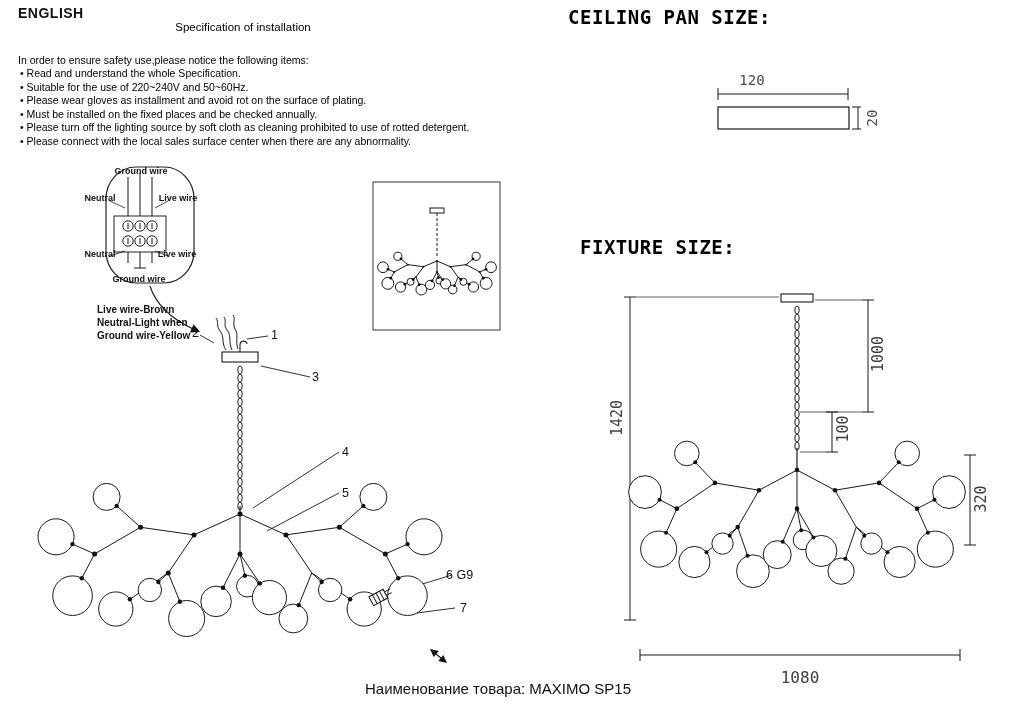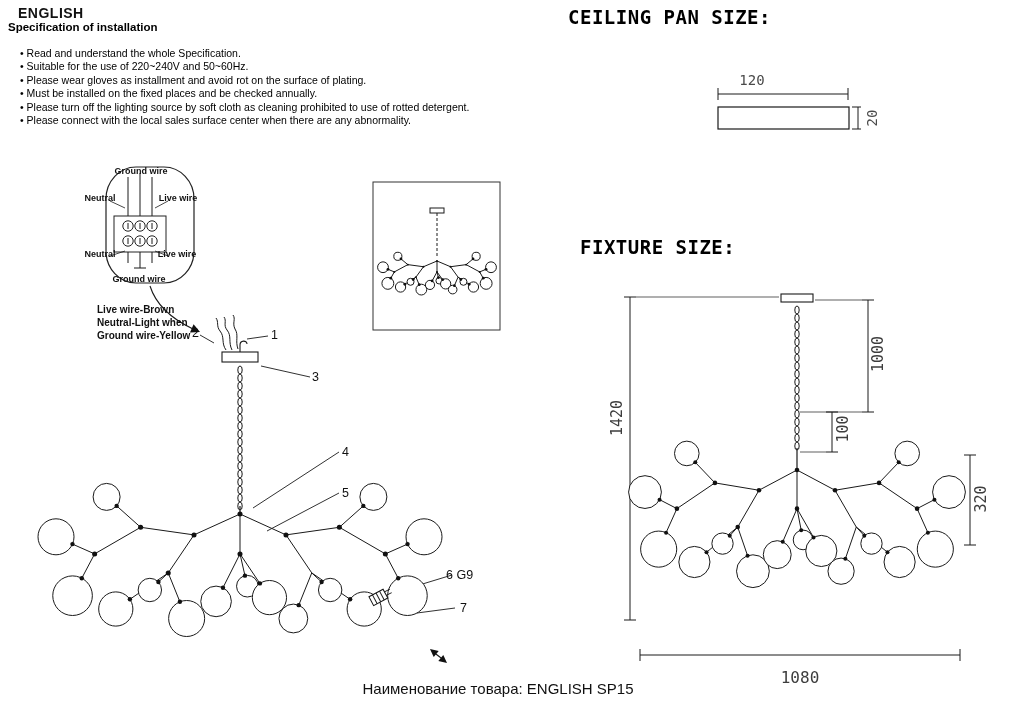--- a/index.html
+++ b/index.html
@@ -4,21 +4,21 @@
 <style>
   *{box-sizing:border-box;margin:0;padding:0}
   html,body{width:1024px;height:707px}
   body{background:#fff;font-family:"Liberation Sans",sans-serif;color:#111;position:relative;overflow:hidden}
   .abs{position:absolute}
   .ctr{transform:translate(-50%,-50%)}
   .rot{transform:translate(-50%,-50%) rotate(-90deg)}
   .nw{white-space:nowrap}
   .english{font-weight:700;font-size:14px;letter-spacing:.5px}
   .spec{width:548px;font-size:10.5px;line-height:13.5px;color:#000;font-weight:500}
-  .spec .t{font-weight:700;font-size:11.5px;width:470px;text-align:left;margin-bottom:12px}
+  .spec .t{font-weight:400;font-size:11.5px;width:470px;text-align:center;margin-bottom:19px}
   .spec .i{margin-left:10px}
   .spec .b{margin-left:12px;white-space:nowrap}
   .wlabel{font-size:9px;font-weight:700;white-space:nowrap}
   .legend{font-size:10px;font-weight:700;white-space:nowrap}
   .callout{font-size:12.5px;color:#111;white-space:nowrap}
   .h-right{font-family:"DejaVu Sans Mono",monospace;font-weight:700;font-size:19px;letter-spacing:.5px;white-space:nowrap;color:#000}
   .dim{font-family:"DejaVu Sans Mono",monospace;color:#3d3d3d;font-size:15px;white-space:nowrap}
   .dim.sm{font-size:14px;color:#4a4a4a}
   .dim.lg{font-size:16px}
   .footer{font-size:15px;color:#111;white-space:nowrap}
@@ -351,20 +351,21 @@
         <circle cx="835" cy="490.24" r="2.296" fill="#111"></circle>
         <circle cx="879.08" cy="482.88" r="2.296" fill="#111"></circle>
         <circle cx="917.08" cy="508.64" r="2.296" fill="#111"></circle>
       </g>
     </svg>
 
   <div class="abs english nw" style="left:18px;top:5px">ENGLISH</div>
 
   <div class="abs spec" style="left:8px;top:21px">
     <div class="t">Specification of installation</div>
+    <div class="i">In order to ensure safety use,please notice the following items:</div>
     <div class="b">• Read and understand the whole Specification.</div>
     <div class="b">• Suitable for the use of 220~240V and 50~60Hz.</div>
     <div class="b">• Please wear gloves as installment and avoid rot on the surface of plating.</div>
     <div class="b">• Must be installed on the fixed places and be checked annually.</div>
     <div class="b">• Please turn off the lighting source by soft cloth as cleaning prohibited to use of rotted detergent.</div>
     <div class="b">• Please connect with the local sales surface center when there are any abnormality.</div>
   </div>
 
   <span class="abs wlabel ctr" style="left:141px;top:171px">Ground wire</span>
   <span class="abs wlabel ctr" style="left:100px;top:198px">Neutral</span>
@@ -388,14 +389,14 @@
   <div class="abs h-right" style="left:568px;top:6px">CEILING PAN SIZE:</div>
 
   <span class="abs dim sm ctr" style="left:752px;top:80px">120</span>
   <span class="abs dim sm rot" style="left:872px;top:118px">20</span>
   <span class="abs dim rot" style="left:617px;top:418px">1420</span>
   <span class="abs dim rot" style="left:878px;top:354px">1000</span>
   <span class="abs dim rot" style="left:843px;top:429px">100</span>
   <span class="abs dim rot" style="left:981px;top:499px">320</span>
   <span class="abs dim lg ctr" style="left:800px;top:677px">1080</span>
 
-  <div class="abs footer ctr" style="left:498px;top:688px">Наименование товара: ENGLISH SP15</div>
+  <div class="abs footer ctr" style="left:498px;top:688px">Наименование товара: MAXIMO SP15</div>
 </div>
 
 </body></html>

